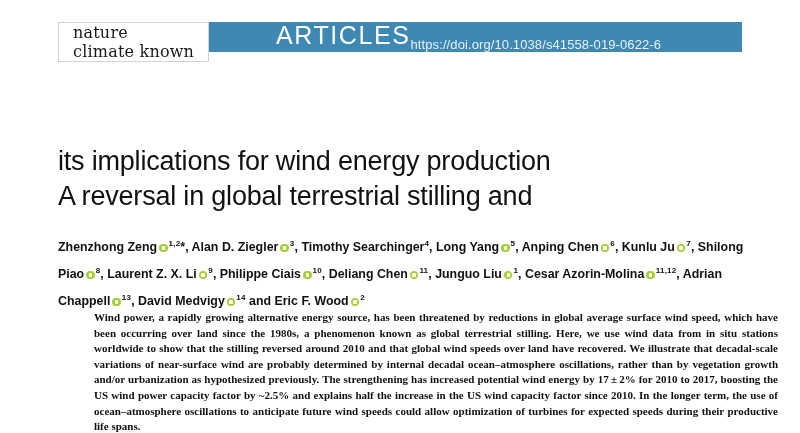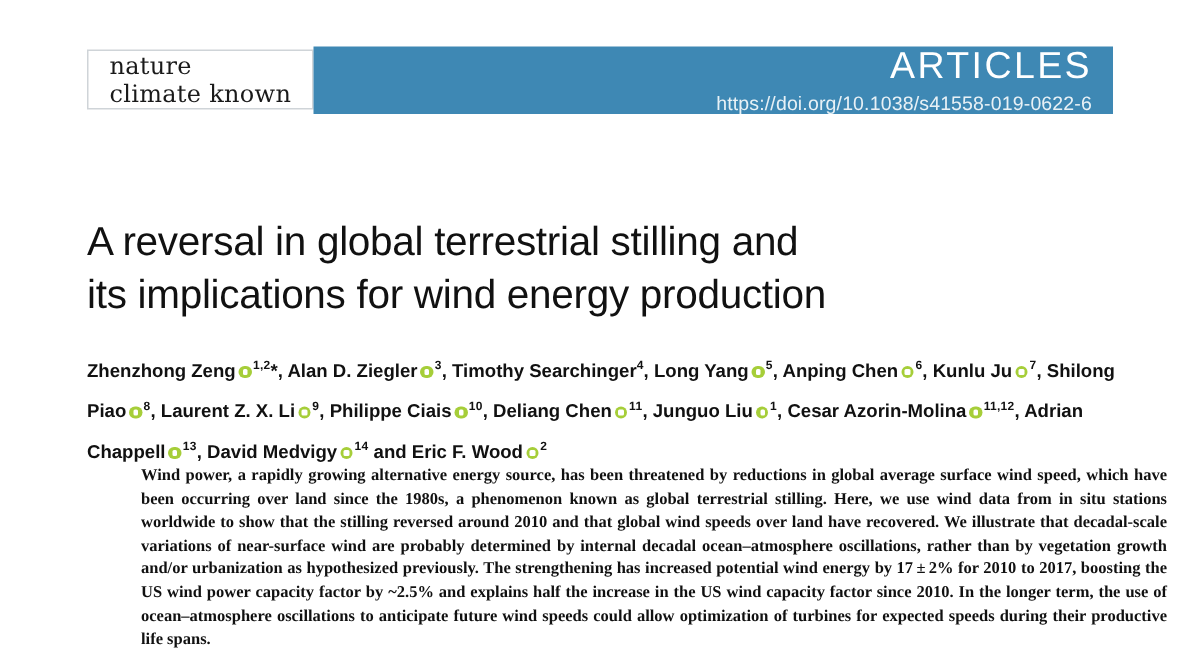--- a/index.html
+++ b/index.html
@@ -24,21 +24,21 @@
   }
 
   
   .header {
     position: absolute;
     left: 58px;
     top: 22px;
     width: 684px;
     height: 62px;
     display: flex;
-    align-items: center;
+    align-items: flex-start;
   }
   .logo-box {
     width: 151px;
     background: #ffffff;
     border: 1px solid #cfd4d8;
     box-sizing: border-box;
     display: flex;
     flex-direction: column;
     justify-content: center;
     padding-left: 14px;
@@ -55,21 +55,21 @@
     font-size: 16px;
     line-height: 19px;
     color: #1a1a1a;
     letter-spacing: 0.2px;
   }
   .header-band {
     flex: 1;
     background: #3e88b4;
     position: relative;
     display: flex;
-    flex-direction: column;
+    flex-direction: row;
     align-items: flex-end;
     justify-content: center;
     padding-right: 14px;
     box-sizing: border-box;
   }
   .articles-word {
     color: #ffffff;
     font-size: 25px;
     letter-spacing: 1.6px;
     font-family: "Liberation Sans", sans-serif;
@@ -162,21 +162,21 @@
       <span class="logo-line1">nature</span>
       <span class="logo-line2">climate known</span>
     </div>
     <div class="header-band">
       <div class="articles-word">ARTICLES</div>
       <div class="doi">https://doi.org/10.1038/s41558-019-0622-6</div>
     </div>
   </div>
 
   <h1 class="title">
+    <span class="title-line">its implications for wind energy production</span>
     <span class="title-line">A reversal in global terrestrial stilling and</span>
-    <span class="title-line">its implications for wind energy production</span>
   </h1>
 
   <div class="authors">Zhenzhong Zeng<span class="orcid"></span><span class="sup">1,2</span>*, Alan D. Ziegler<span class="orcid"></span><span class="sup">3</span>, Timothy Searchinger<span class="sup">4</span>, Long Yang<span class="orcid"></span><span class="sup">5</span>, Anping Chen<span class="orcid"></span><span class="sup">6</span>, Kunlu Ju<span class="orcid"></span><span class="sup">7</span>, Shilong Piao<span class="orcid"></span><span class="sup">8</span>, Laurent Z. X. Li<span class="orcid"></span><span class="sup">9</span>, Philippe Ciais<span class="orcid"></span><span class="sup">10</span>, Deliang Chen<span class="orcid"></span><span class="sup">11</span>, Junguo Liu<span class="orcid"></span><span class="sup">1</span>, Cesar Azorin-Molina<span class="orcid"></span><span class="sup">11,12</span>, Adrian Chappell<span class="orcid"></span><span class="sup">13</span>, David Medvigy<span class="orcid"></span><span class="sup">14</span> and Eric F. Wood<span class="orcid"></span><span class="sup">2</span></div>
 
   <p class="abstract">Wind power, a rapidly growing alternative energy source, has been threatened by reductions in global average surface wind speed, which have been occurring over land since the 1980s, a phenomenon known as global terrestrial stilling. Here, we use wind data from in situ stations worldwide to show that the stilling reversed around 2010 and that global wind speeds over land have recovered. We illustrate that decadal-scale variations of near-surface wind are probably determined by internal decadal ocean–atmosphere oscillations, rather than by vegetation growth and/or urbanization as hypothesized previously. The strengthening has increased potential wind energy by 17 ± 2% for 2010 to 2017, boosting the US wind power capacity factor by ~2.5% and explains half the increase in the US wind capacity factor since 2010. In the longer term, the use of ocean–atmosphere oscillations to anticipate future wind speeds could allow optimization of turbines for expected speeds during their productive life spans.</p>
 
 </div>
 
 </body></html>

